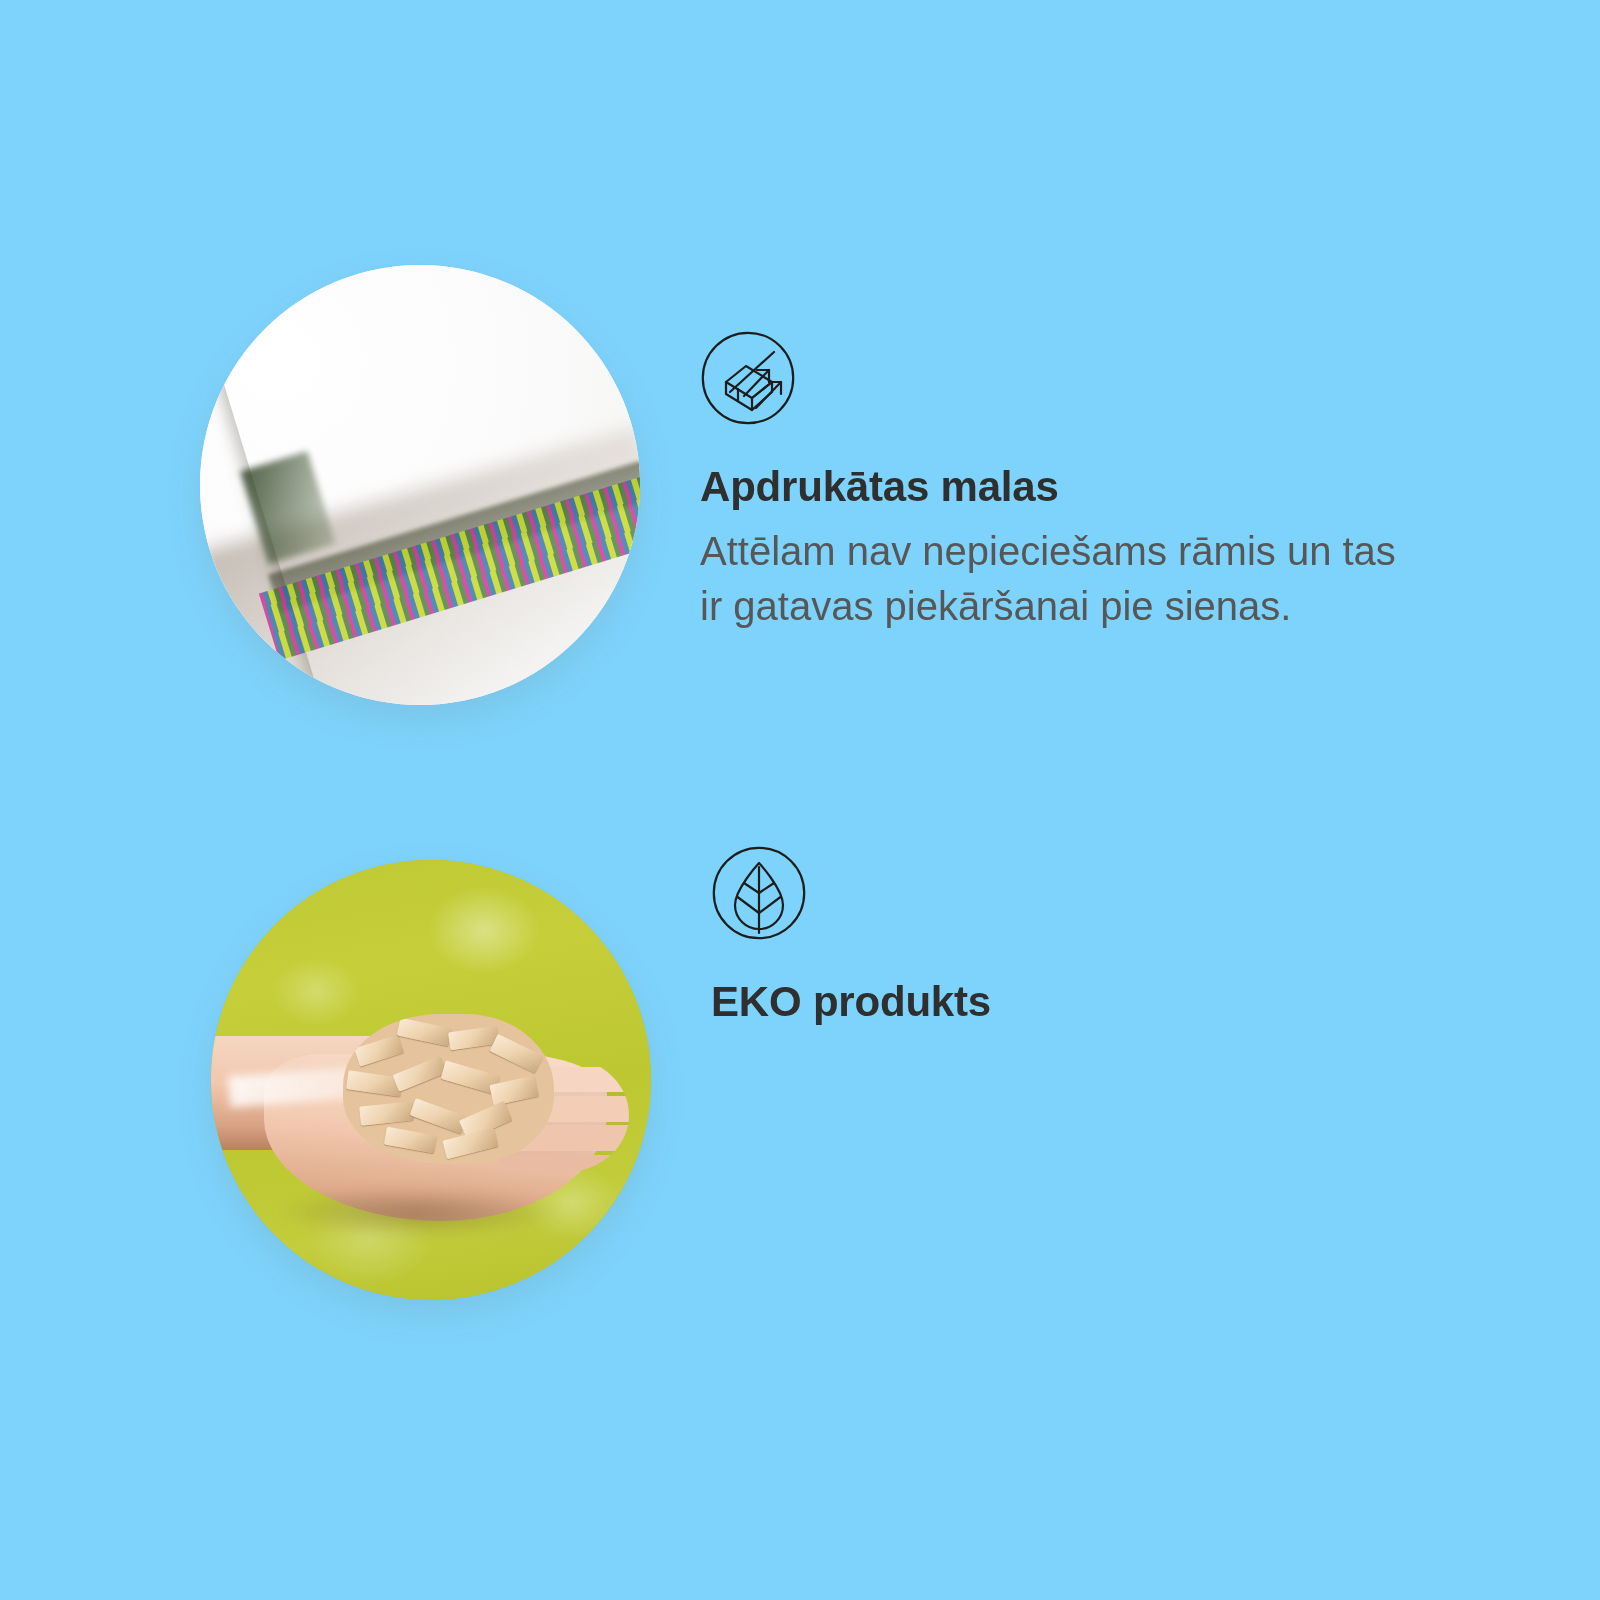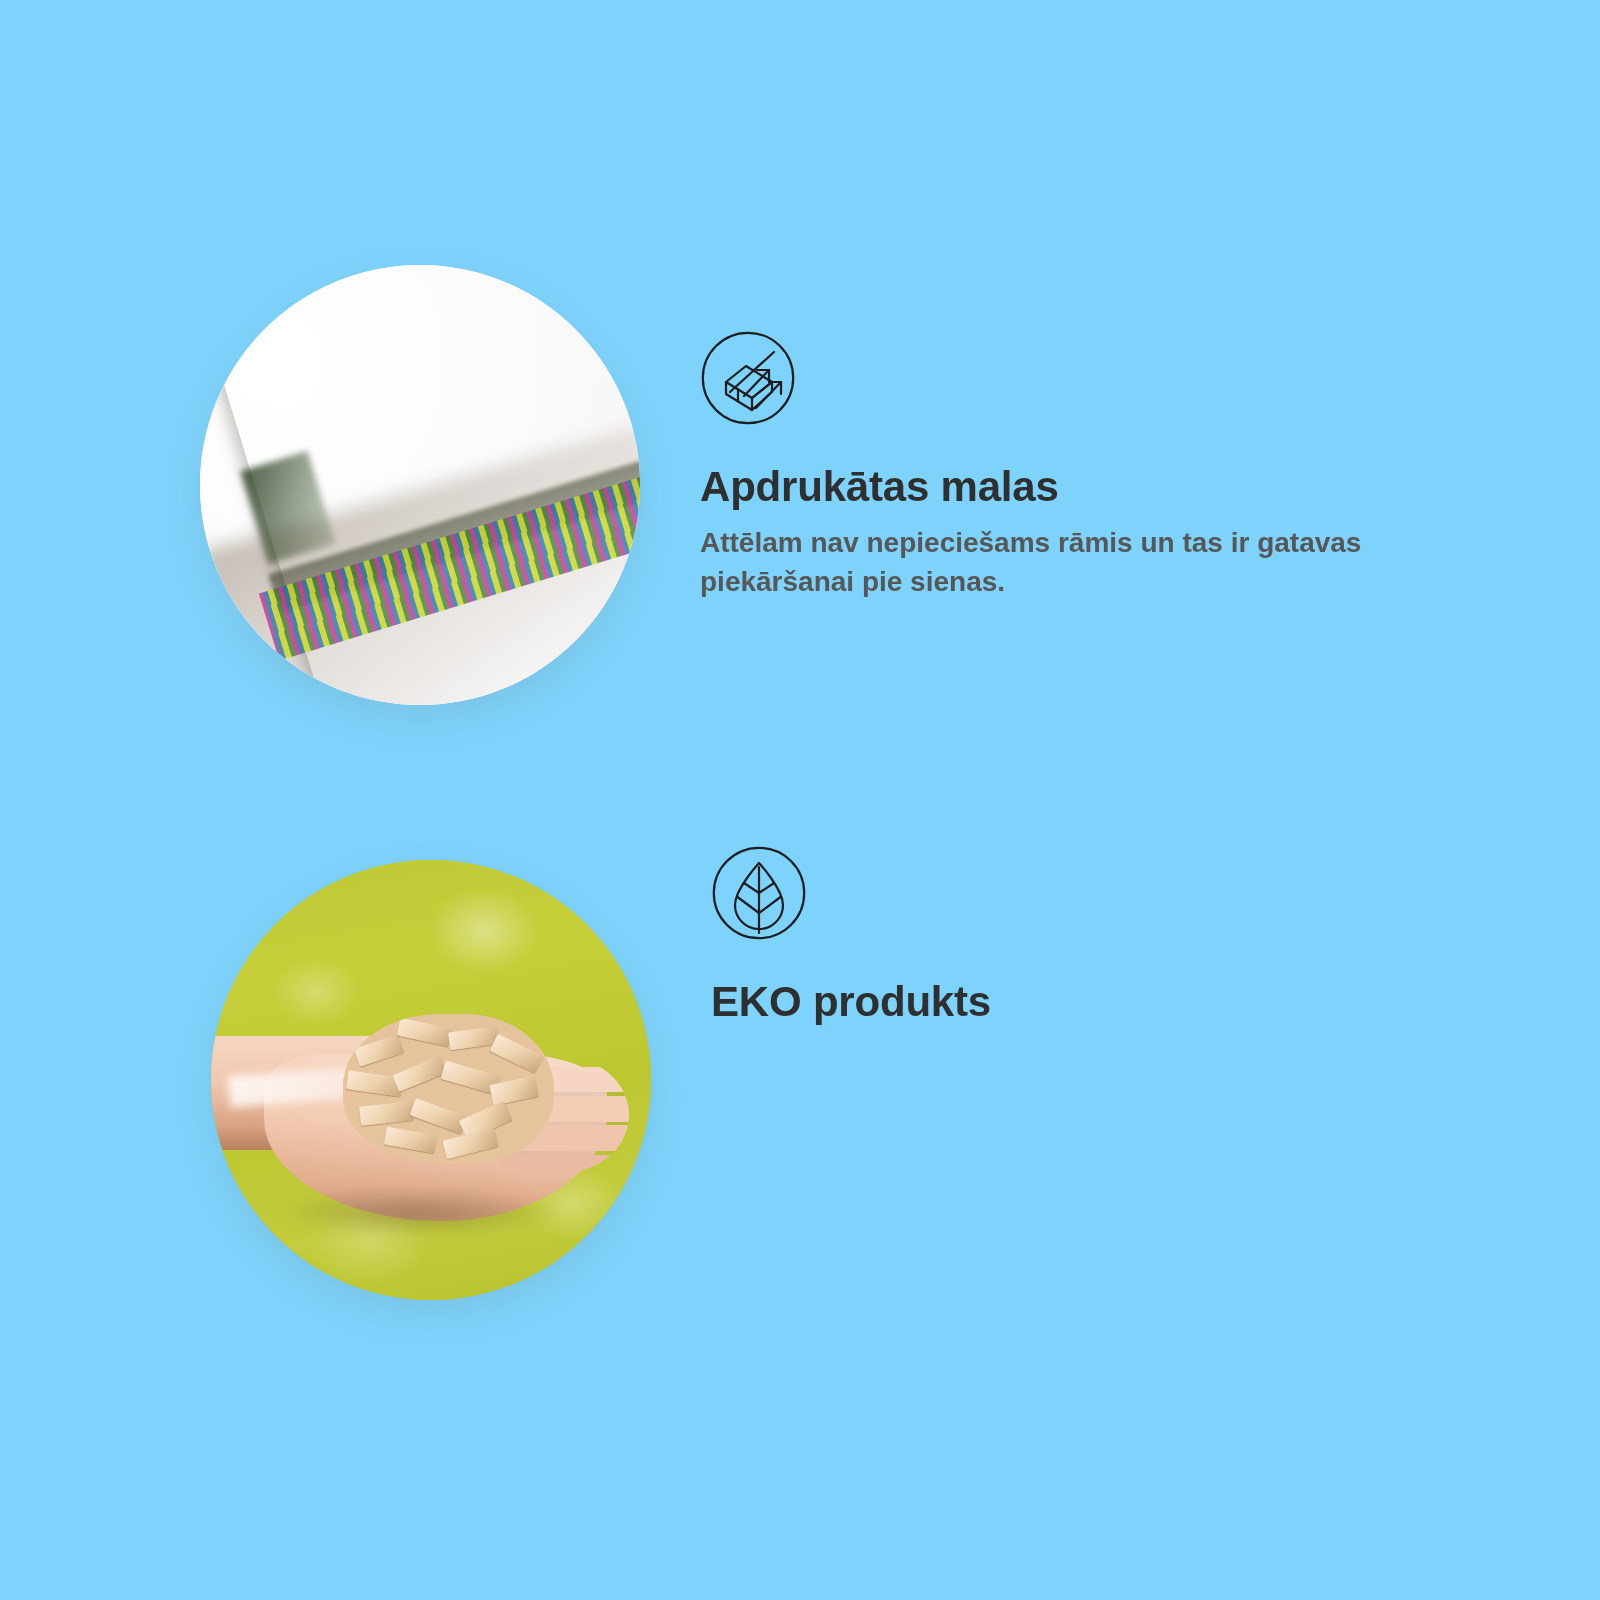--- a/index.html
+++ b/index.html
@@ -237,22 +237,22 @@
   .feature-title {
     margin: 38px 0 0 0;
     font-size: 42px;
     font-weight: 700;
     color: #2f2f2f;
     letter-spacing: -0.2px;
     line-height: 1.1;
   }
   .feature-desc {
     margin: 14px 0 0 0;
-    font-size: 28px;
-    font-weight: 700;
+    font-size: 40px;
+    font-weight: 400;
     color: #575757;
     line-height: 1.38;
     max-width: 720px;
   }
 
   
   #feature-printed-edges {
     left: 0;
     top: 250px;
     width: 1600px;

